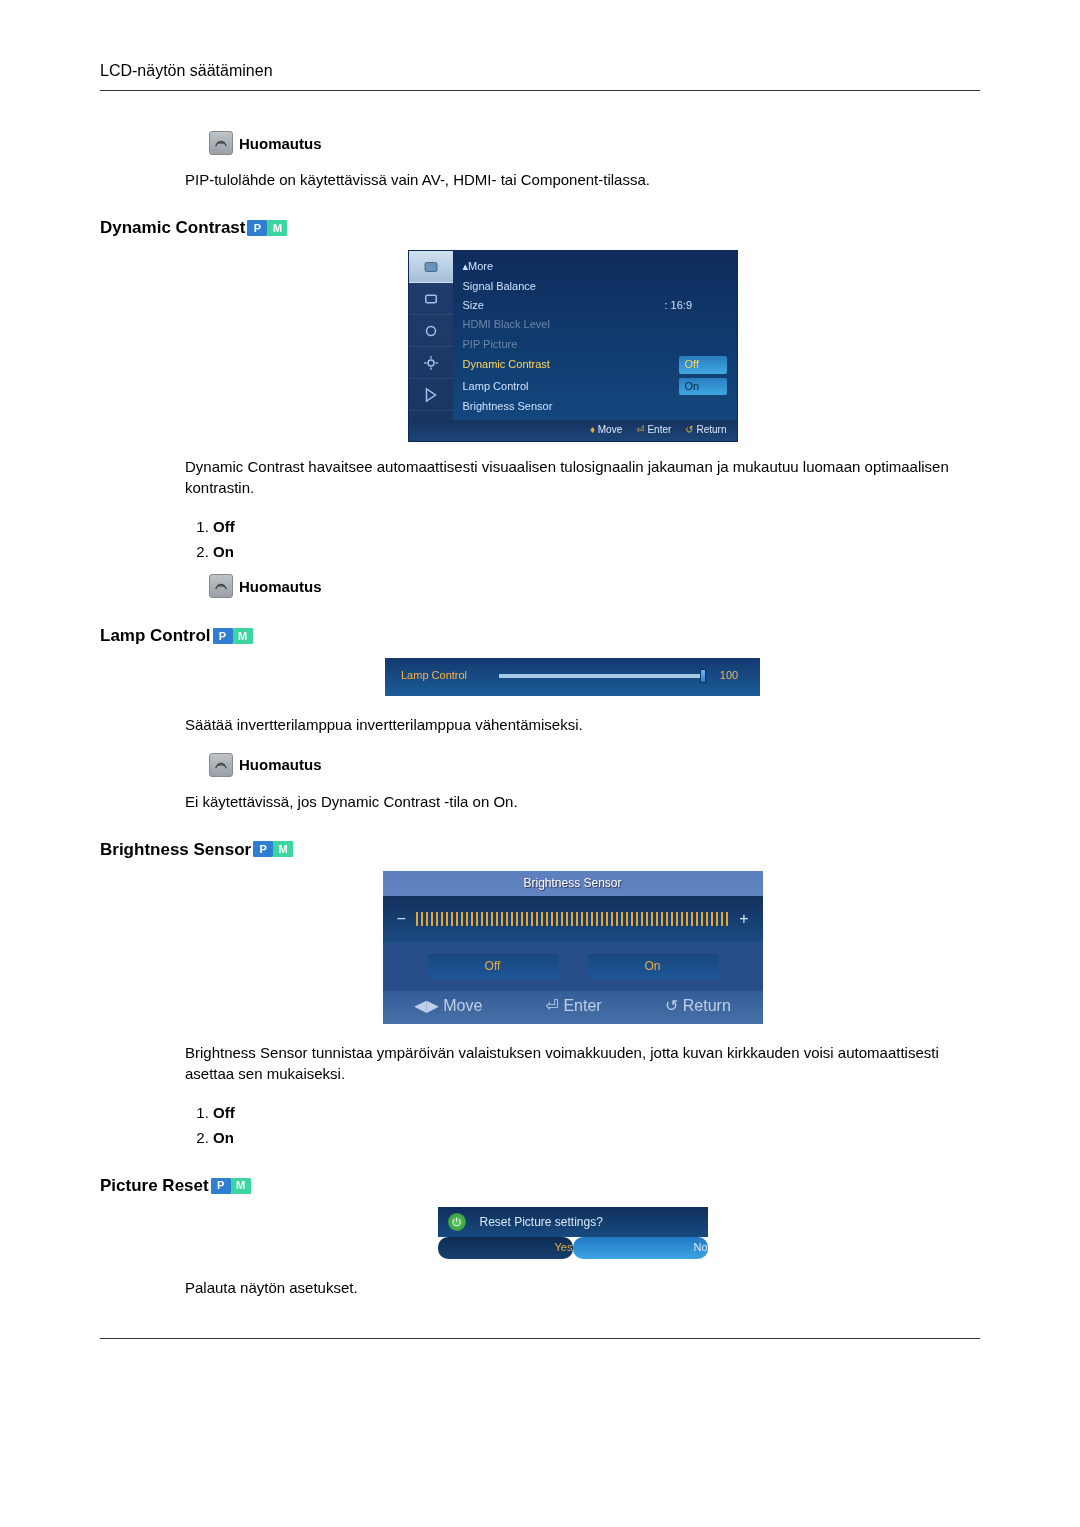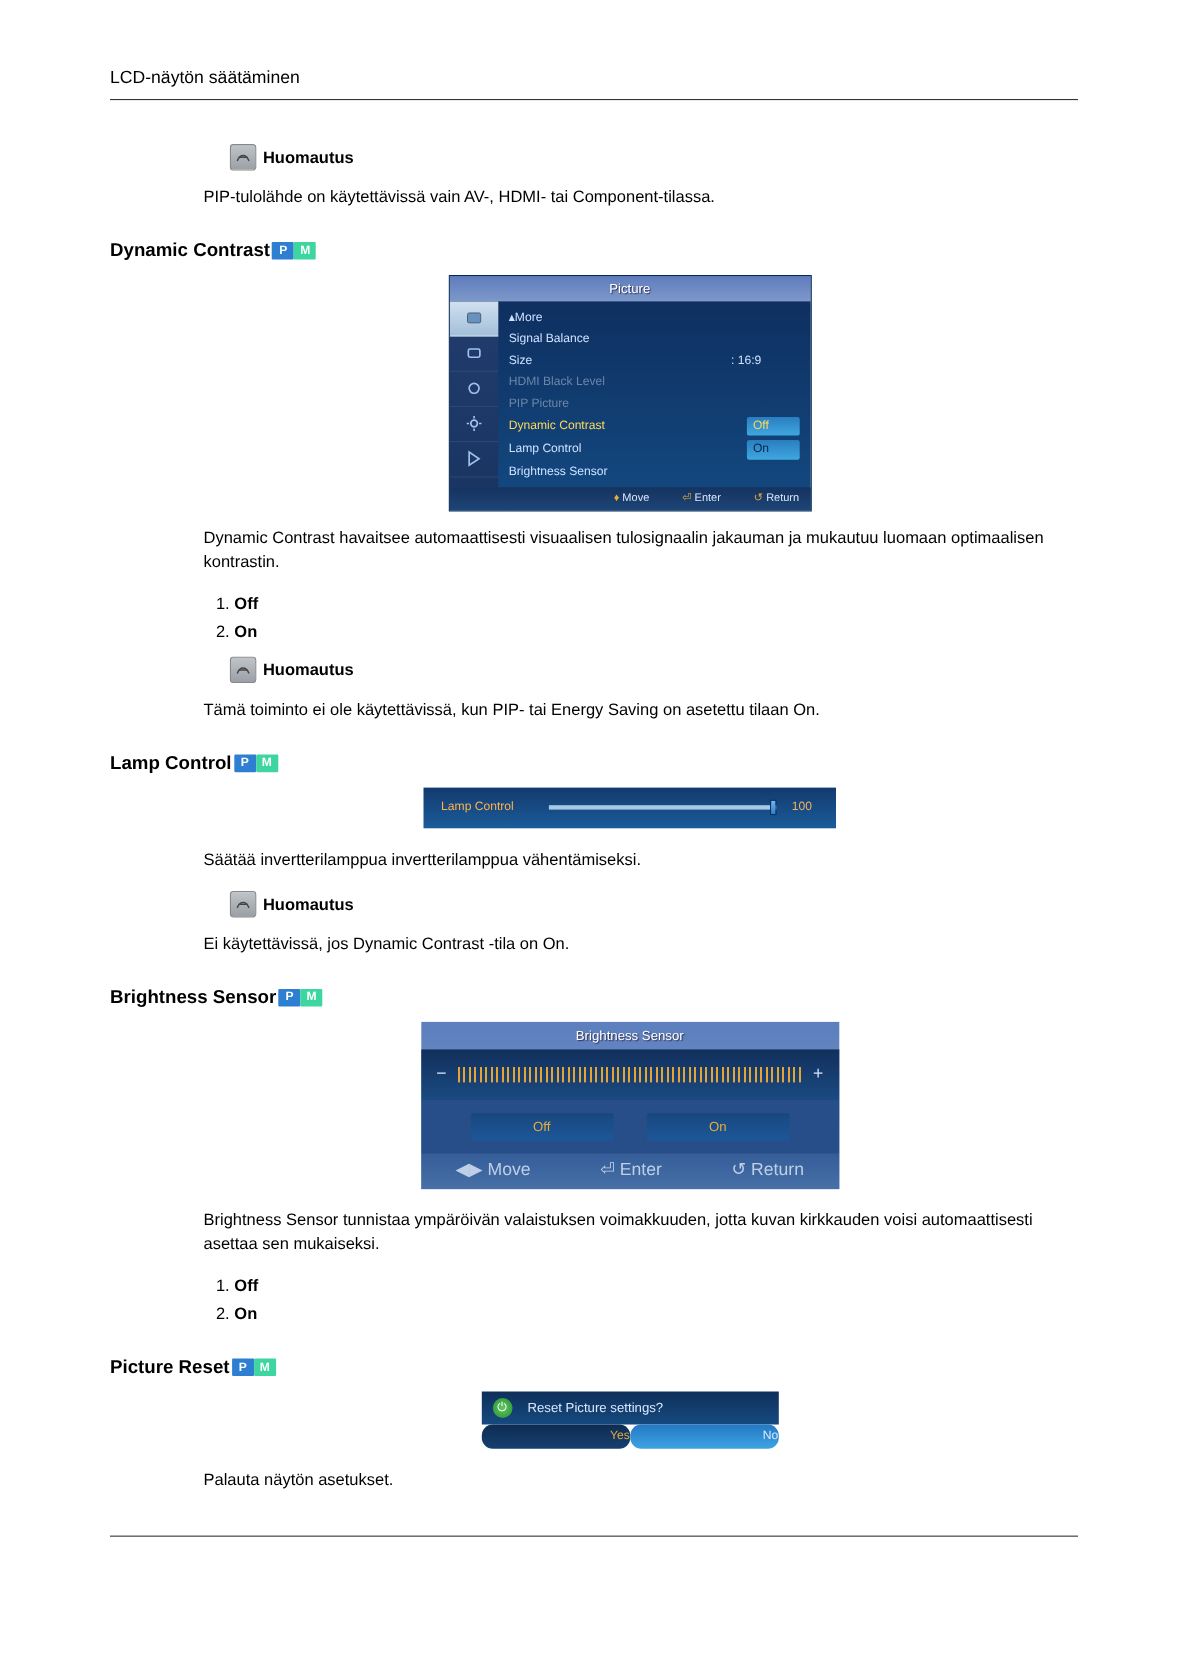--- a/index.html
+++ b/index.html
@@ -25,21 +25,21 @@
 .menu-side-item.sel { background: linear-gradient(#d0e0ef, #a4bfda); }
 .menu-side-item svg { width: 18px; height: 18px; }
 .menu-rows { flex: 1; padding: 6px 10px 4px; }
 .menu-row { display: flex; padding: 2px 0; align-items: center; font-size: 11px; }
 .menu-row .lbl { flex: 1; }
 .menu-row .val { width: 70px; text-align: left; padding-left: 8px; }
 .menu-row.dim { color: #6b86a9; }
 .menu-row.hl .lbl { color: #ffd85a; }
 .menu-row.hl .val { color: #ffd85a; background: linear-gradient(#2a7dc0, #3fa8e0); border-radius: 2px; padding: 1px 6px; width: auto; min-width: 48px; }
 .menu-row.post-hl .val { background: linear-gradient(#2a7dc0, #3fa8e0); border-radius: 2px; padding: 1px 6px; width: auto; min-width: 48px; color: #0a2446; }
-.menu-footer { display: flex; justify-content: flex-end; gap: 30px; padding: 3px 10px 4px; background: linear-gradient(#15335f, #1d4577); color: #e7ad3a; font-size: 10px; }
+.menu-footer { display: flex; justify-content: flex-end; gap: 14px; padding: 3px 10px 4px; background: linear-gradient(#15335f, #1d4577); color: #e7ad3a; font-size: 10px; }
 .menu-footer span { color: #dfe8ff; }
 .menu-footer .orange { color: #e7ad3a; }
 .list-num { margin: 12px 0 6px 28px; }
 .list-num li { margin: 4px 0; font-size: 15px; list-style-position: outside; }
 .list-num li b { font-weight: bold; }
 .lamp-shot { width: 375px; margin: 4px auto 18px; background: linear-gradient(#123a6e, #1c5c9a); padding: 10px 16px 12px; display: flex; align-items: center; font-size: 11px; }
 .lamp-label { color: #ffb24a; width: 90px; }
 .lamp-track { flex: 1; height: 4px; background: #a7c9e6; position: relative; margin: 0 8px; }
 .lamp-handle { position: absolute; right: 0; top: -5px; width: 6px; height: 14px; background: linear-gradient(#6fb4ff,#2e7dd1); border: 1px solid #0a345a; }
 .lamp-val { color: #f2b45a; width: 30px; text-align: center; }
@@ -80,21 +80,20 @@
 
   <h3 class="section-header">
     <span>Dynamic Contrast</span>
     <span class="pm-badges">
       <span class="badge-p">P</span>
       <span class="badge-m">M</span>
     </span>
   </h3>
 
   <div class="menu-shot">
-    <div class="menu-title-bar">Picture</div>
     <div class="menu-body">
       <div class="menu-sidebar">
         <div class="menu-side-item sel">
             <svg viewBox="0 0 24 24" fill="#356" stroke="#356">
               <rect x="4" y="6" width="16" height="12" rx="2" fill="#6892bd"></rect>
             </svg>
           </div>
         <div class="menu-side-item">
             <svg viewBox="0 0 24 24" fill="none" stroke="#9fc2ea" stroke-width="2">
               <rect x="5" y="7" width="14" height="10" rx="2"></rect>
@@ -162,21 +161,20 @@
 
   <div class="note-row">
     <span class="note-icon">
         <svg viewBox="0 0 24 24">
           <path d="M4 17 C 8 7, 16 7, 20 17"></path>
           <path d="M6 12 L18 12"></path>
         </svg>
       </span>
     <span class="note-label">Huomautus</span>
   </div>
-  <p class="para">Tämä toiminto ei ole käytettävissä, kun PIP- tai Energy Saving on asetettu tilaan On.</p>
 
   <h3 class="section-header">
     <span>Lamp Control</span>
     <span class="pm-badges">
       <span class="badge-p">P</span>
       <span class="badge-m">M</span>
     </span>
   </h3>
   <div class="lamp-shot">
     <span class="lamp-label">Lamp Control</span>

